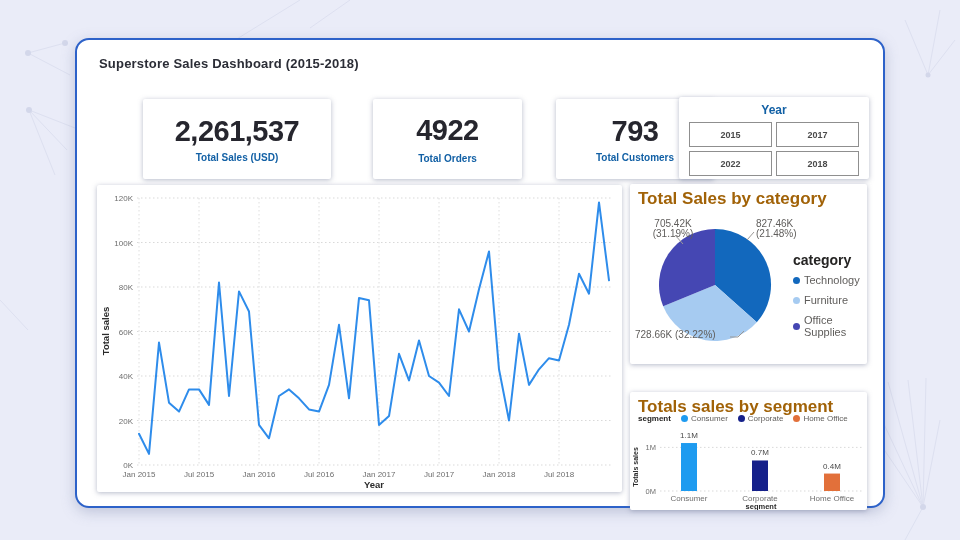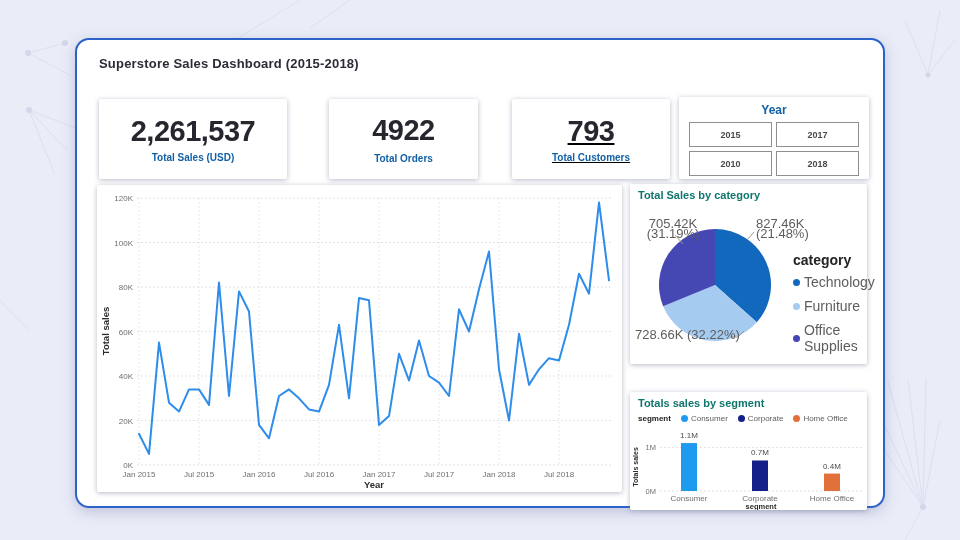--- a/index.html
+++ b/index.html
@@ -6,40 +6,40 @@
   html,body { width:960px; height:540px; overflow:hidden; }
   body { background:#EAECF8; font-family:"Liberation Sans", sans-serif; position:relative; }
   .bg-decor { position:absolute; left:0; top:0; width:960px; height:540px; pointer-events:none; }
   .panel { position:absolute; left:75px; top:38px; width:810px; height:470px;
            background:#ffffff; border:2px solid #2d62c9; border-radius:14px;
            box-shadow:0 4px 14px rgba(110,120,160,.35); }
   .panel-title { position:absolute; left:22px; top:16px; font-size:13px; font-weight:bold;
                  color:#2b2d36; letter-spacing:.2px; }
   .card { position:absolute; background:#fff; box-shadow:0 1px 5px rgba(110,118,150,.5); border-radius:2px; }
   
-  .kpi { display:flex; flex-direction:column; align-items:center; justify-content:center; gap:4px; }
+  .kpi { display:flex; flex-direction:column; align-items:center; justify-content:center; gap:4px;margin-left:44px; }
   .kpi-value { font-size:29px; font-weight:bold; color:#26262e; letter-spacing:-.5px; }
   .kpi-label { font-size:10px; font-weight:bold; color:#1260a5; }
   
   .slicer { padding:6px 10px 8px; }
   .slicer-title { text-align:center; font-size:12px; font-weight:bold; color:#1260a5; margin-bottom:5px; }
   .slicer-grid { display:grid; grid-template-columns:1fr 1fr; gap:4px; }
   .slicer-btn { border:1px solid #8f8f8f; background:#fff; height:25px; display:flex;
                 align-items:center; justify-content:center; font-size:9px; font-weight:bold;
                 color:#4a4a4a; cursor:pointer; font-family:"Liberation Sans", sans-serif; }
   
-  .viz-title { position:absolute; left:8px; top:5px; font-size:11px; font-weight:bold; color:#0f766e; }
+  .viz-title { position:absolute; left:8px; top:5px; font-size:17px; font-weight:bold; color:#a16207; }
   svg text { font-family:"Liberation Sans", sans-serif; }
   
-  .pie-callout { position:absolute; font-size:13px; color:#5f5d5b; line-height:10px; }
+  .pie-callout { position:absolute; font-size:10px; color:#5f5d5b; line-height:10px; }
   .pie-legend { position:absolute; left:163px; top:68px; }
   .pie-legend-title { font-size:14px; font-weight:bold; color:#252423; margin-bottom:6px; }
   .legend-item { display:flex; align-items:center; gap:4px; margin-bottom:8px; }
   .legend-item .dot { width:7px; height:7px; border-radius:50%; flex:0 0 auto; }
-  .legend-item .lbl { font-size:14px; color:#5f5d5b; }
+  .legend-item .lbl { font-size:11px; color:#5f5d5b; }
   
   .bar-legend { position:absolute; left:8px; top:22px; display:flex; align-items:center; gap:10px; }
   .bar-legend-title { font-size:8px; font-weight:bold; color:#252423; }
   .bar-legend .legend-item { margin-bottom:0; gap:3px; }
   .bar-legend .lbl { font-size:8px; }
 </style>
 </head>
 <body>
 
 <svg class="bg-decor">
@@ -61,31 +61,31 @@
   <div class="panel-title">Superstore Sales Dashboard (2015-2018)</div>
 
   <div class="card kpi" style="left:22px; top:59px; width:188px; height:80px;">
     <div class="kpi-value">2,261,537</div>
     <div class="kpi-label">Total Sales (USD)</div>
   </div>
   <div class="card kpi" style="left:252px; top:59px; width:149px; height:80px;gap:6px;">
     <div class="kpi-value">4922</div>
     <div class="kpi-label">Total Orders</div>
   </div>
-  <div class="card kpi" style="left:435px; top:59px; width:158px; height:80px;text-decoration:underline;">
+  <div class="card kpi" style="left:435px; top:59px; width:158px; height:80px;">
     <div class="kpi-value">793</div>
     <div class="kpi-label">Total Customers</div>
   </div>
 
   <div class="card slicer" style="left:602px; top:57px; width:190px; height:82px;">
     <div class="slicer-title">Year</div>
     <div class="slicer-grid">
       <button class="slicer-btn">2015</button>
       <button class="slicer-btn">2017</button>
-      <button class="slicer-btn">2010</button>
+      <button class="slicer-btn">2022</button>
       <button class="slicer-btn">2018</button>
     </div>
   </div>
 
   <div class="card" style="left:20px; top:145px; width:525px; height:307px;">
     <svg id="line-svg" width="525" height="307">
         <line x1="40" y1="280" x2="514" y2="280" stroke="#d9d9d9" stroke-dasharray="1.5 2.5"></line>
         <text x="36" y="283" text-anchor="end" font-size="8" fill="#6e6e6e">0K</text>
         <line x1="40" y1="235.5" x2="514" y2="235.5" stroke="#d9d9d9" stroke-dasharray="1.5 2.5"></line>
         <text x="36" y="238.5" text-anchor="end" font-size="8" fill="#6e6e6e">20K</text>

